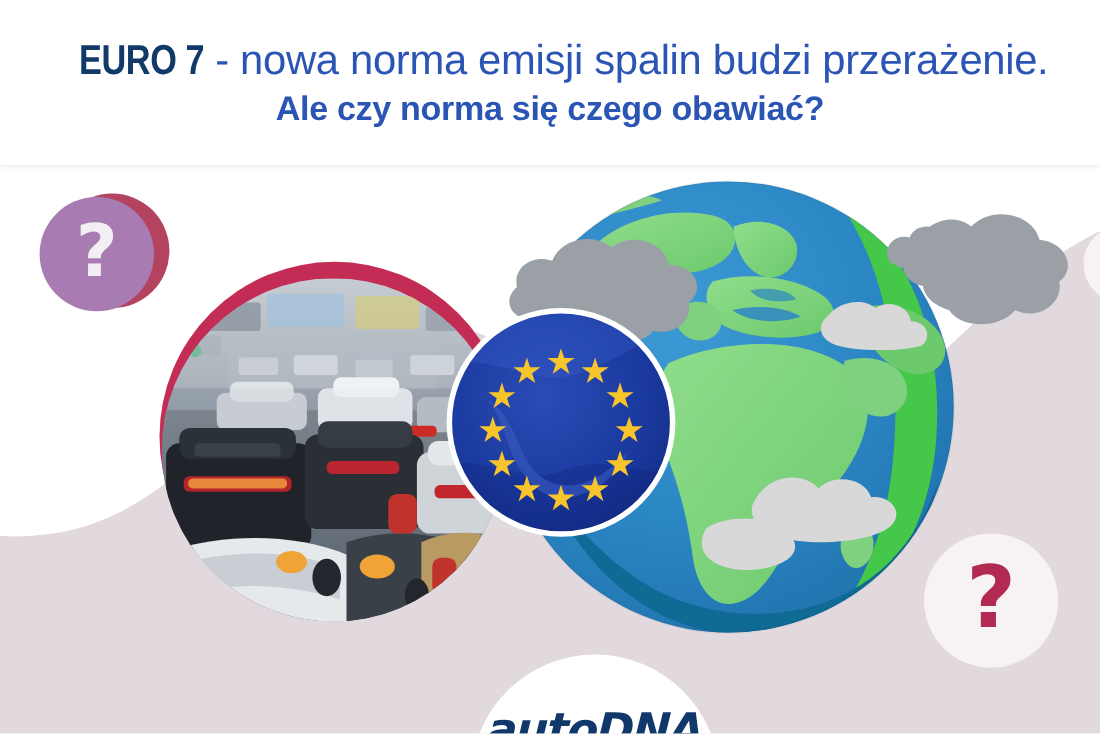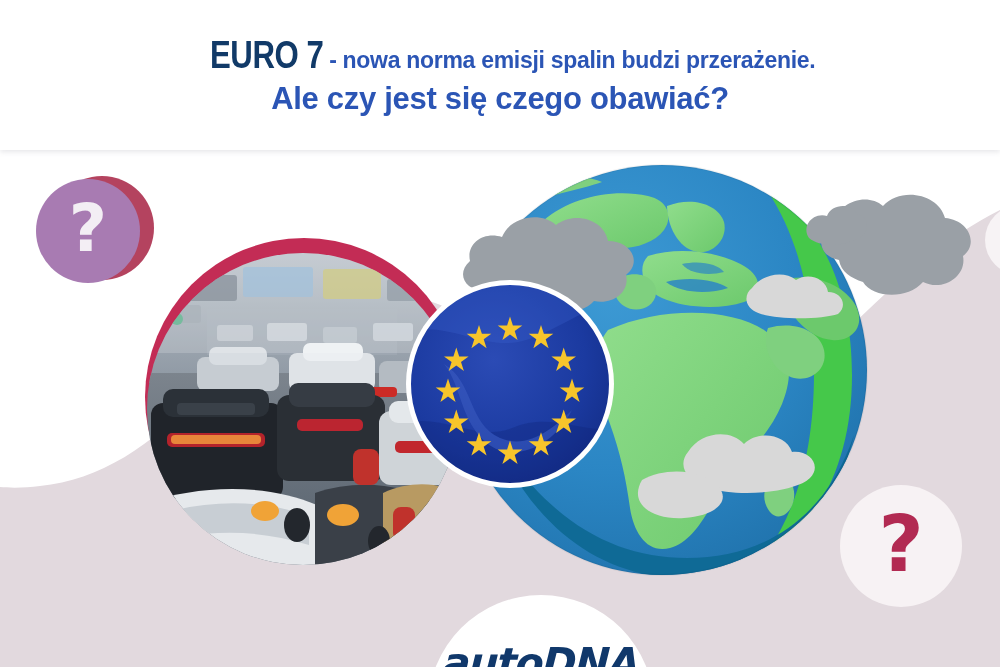--- a/index.html
+++ b/index.html
@@ -43,22 +43,22 @@
     font-weight: 700;
     font-size: 38px;
     letter-spacing: -0.5px;
     color: #113a68;
     transform: scaleX(0.82);
     transform-origin: right center;
     display: inline-block;
     vertical-align: baseline;
   }
   .title-rest {
-    font-weight: 700;
-    font-size: 23px;
+    font-weight: 400;
+    font-size: 38px;
     color: #2b55b5;
     letter-spacing: -0.3px;
   }
   .title-line2 {
     font-weight: 700;
     font-size: 31px;
     color: #2b55b5;
     letter-spacing: -0.3px;
     margin-top: 3px;
   }
@@ -214,21 +214,21 @@
 </style>
 </head>
 <body>
 
 <div id="banner">
 
   <div class="header">
     <div class="title-line">
       <span class="title-euro">EURO 7</span><span class="title-rest"> - nowa norma emisji spalin budzi przerażenie.</span>
     </div>
-    <div class="title-line title-line2">Ale czy jest się czego obawiać?</div>
+    <div class="title-line title-line2">Ale czy norma się czego obawiać?</div>
   </div>
 
   <div class="stage">
 
     <svg class="wave-white" viewBox="0 0 1000 517" preserveAspectRatio="none">
       <path d="M0,0 L1000,0 L1000,60
                C 930,95 880,150 820,205
                C 760,258 700,290 620,268
                C 540,246 500,170 420,148
                C 340,126 270,172 205,240

